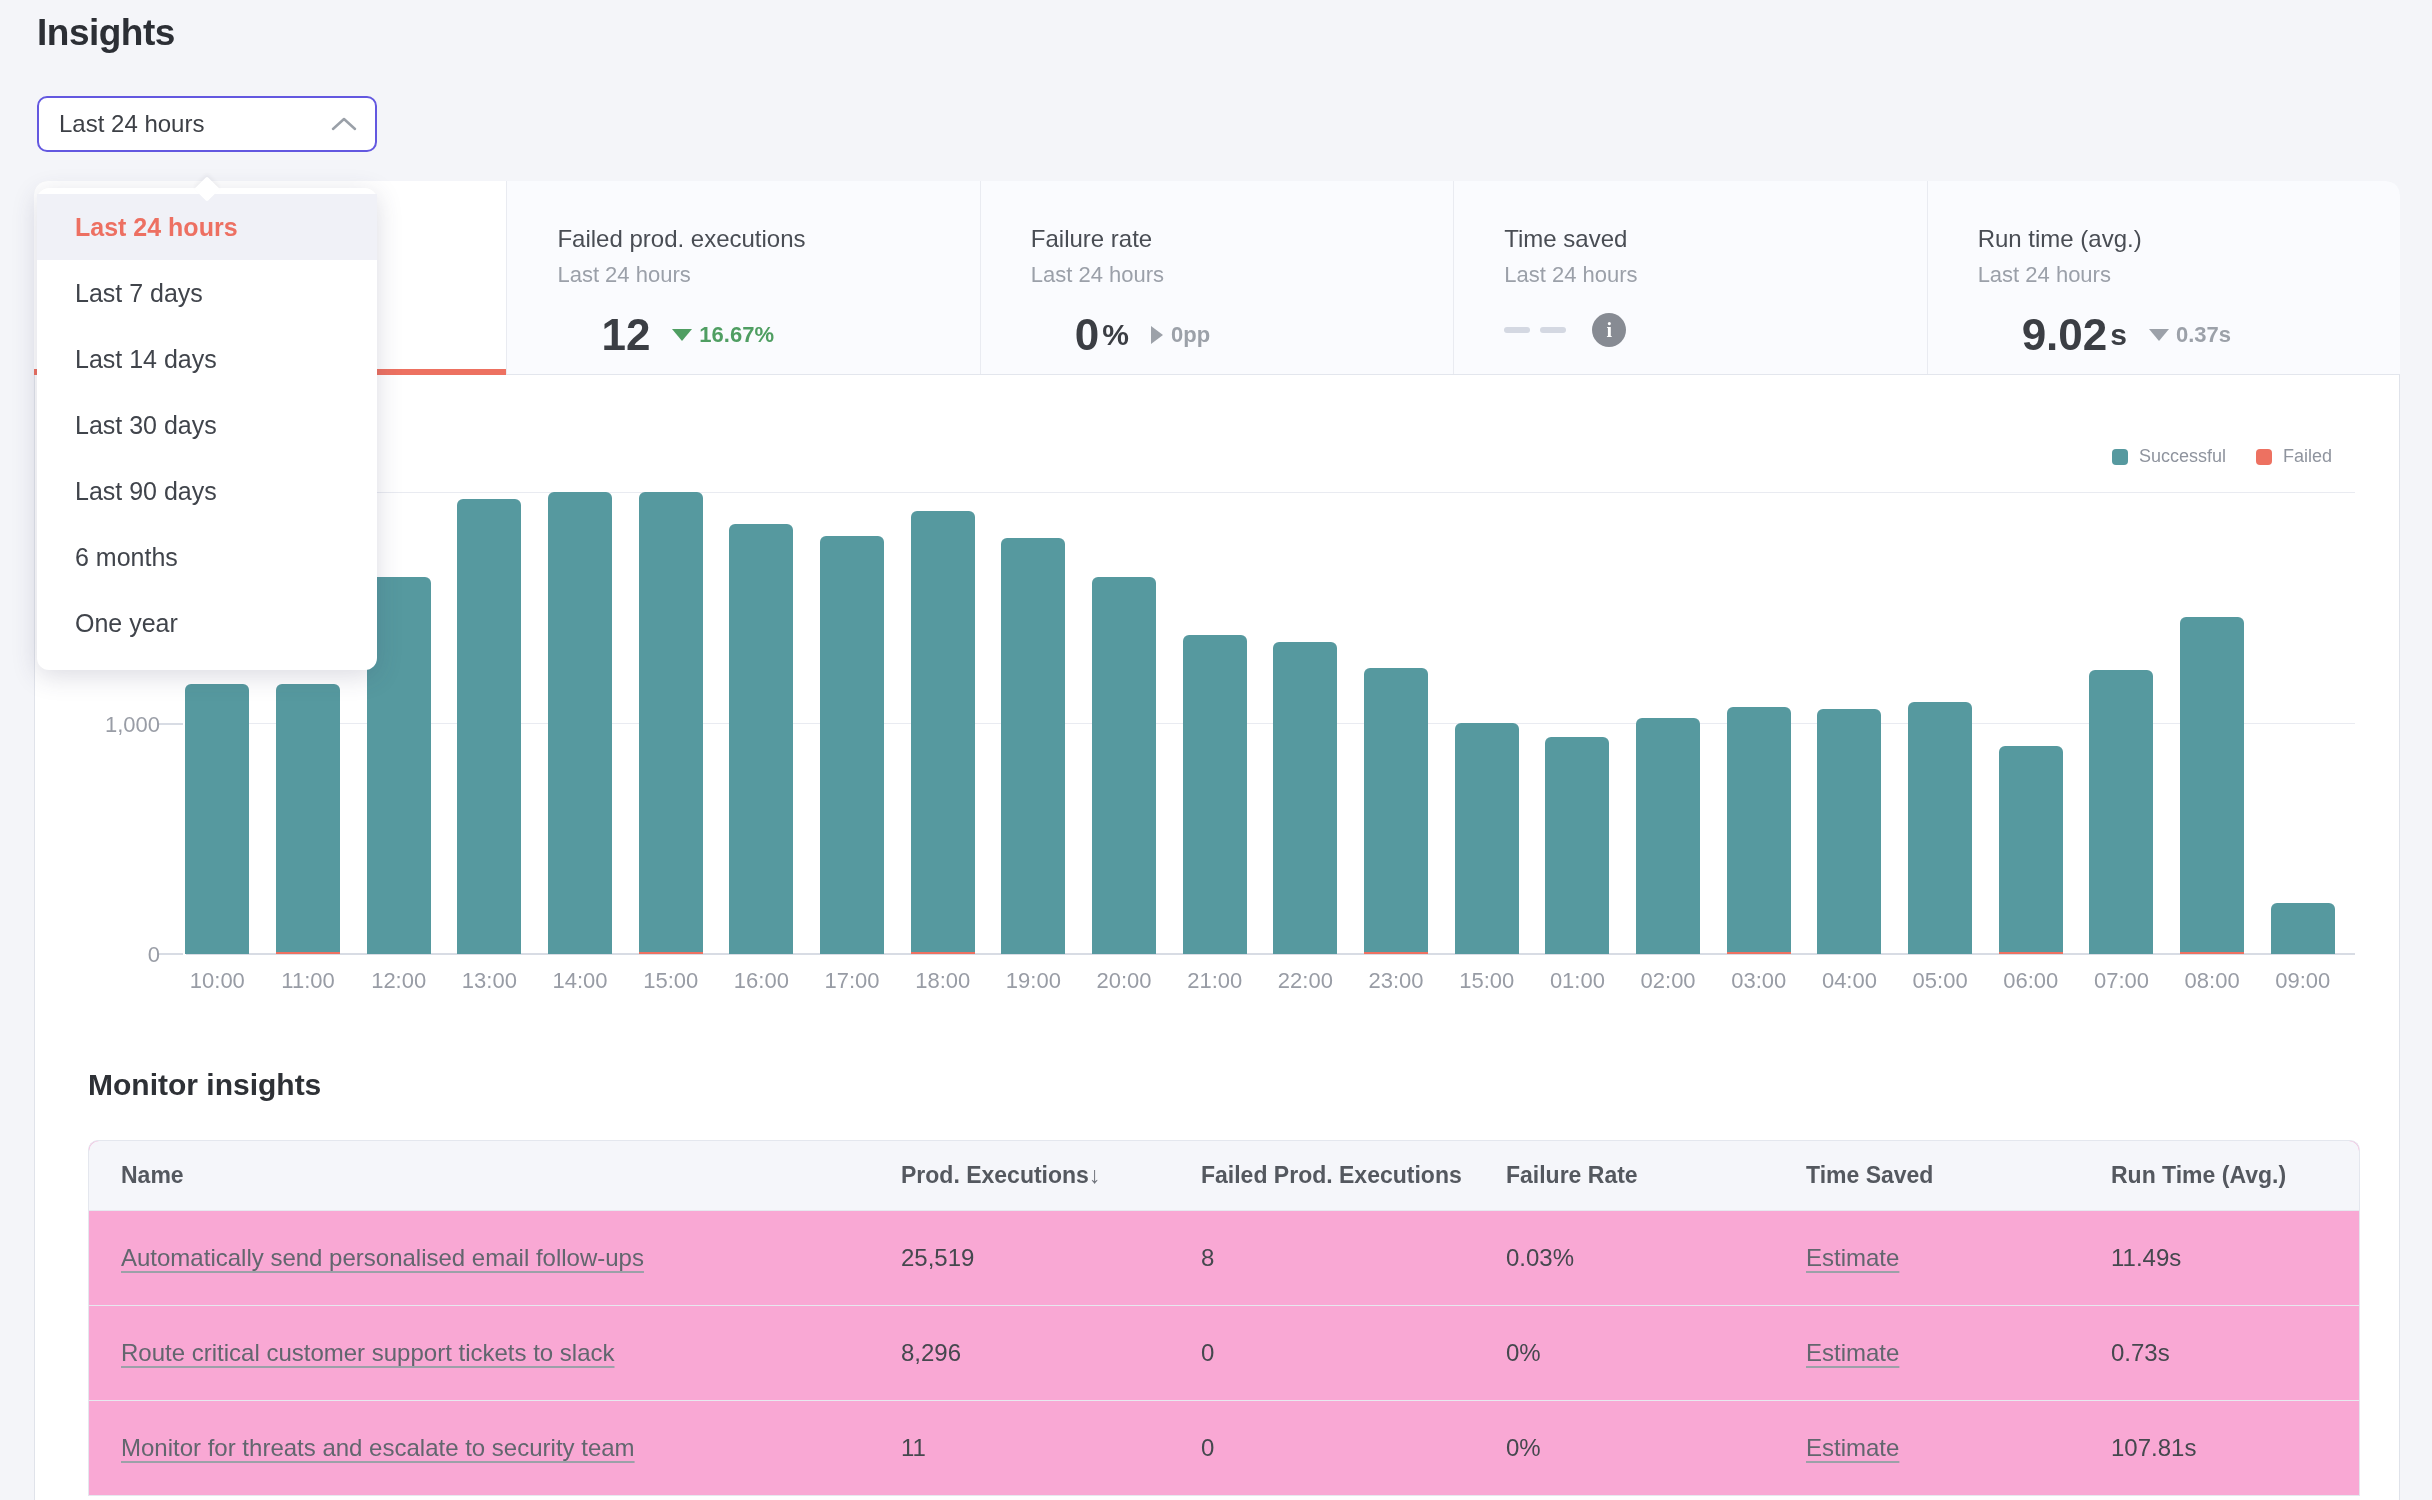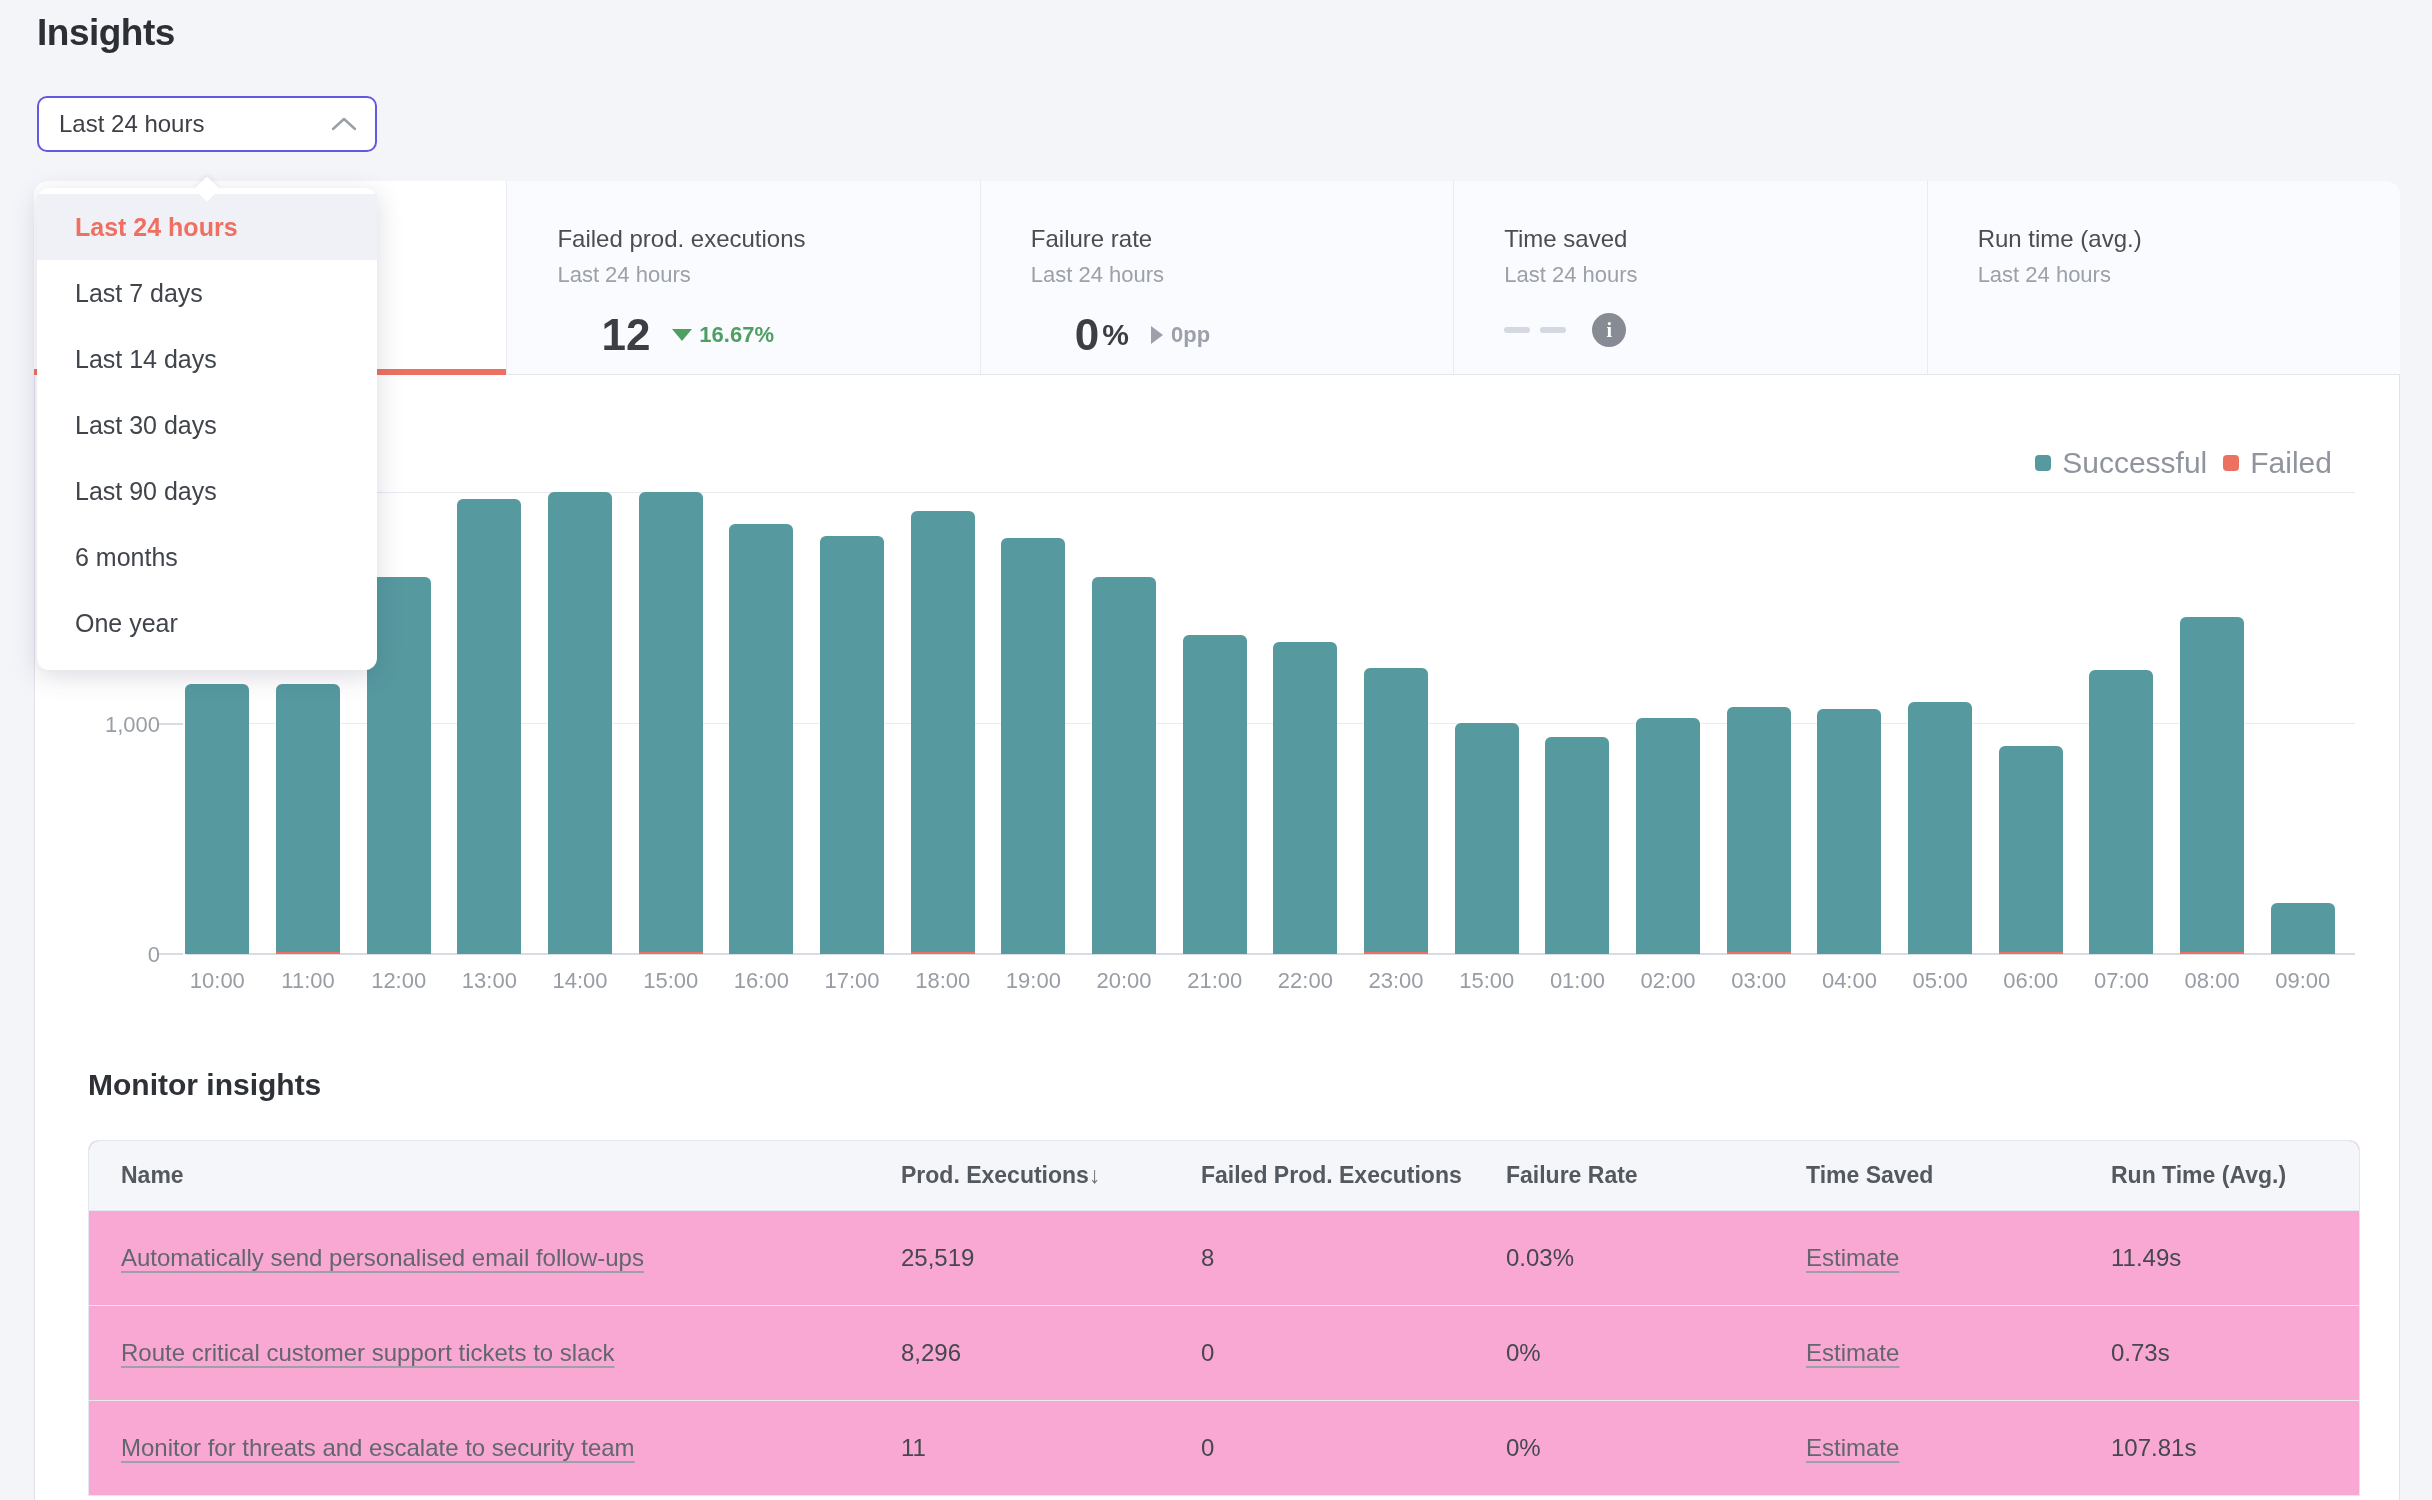--- a/index.html
+++ b/index.html
@@ -63,22 +63,22 @@
     position:absolute; left:172px; top:492px; width:2176px; height:462px;
     display:flex; align-items:flex-end;
   }
   .bar-slot { flex:1; height:100%; display:flex; flex-direction:column; justify-content:flex-end; align-items:center; }
   .bar-succ { width:64px; background:#56999f; border-radius:6px 6px 0 0; }
   .bar-fail { width:64px; background:#ed7161; }
   .xlabels { position:absolute; left:172px; top:968px; width:2176px; display:flex; }
   .xlabel { flex:1; text-align:center; font-size:22px; color:#989ca5; }
   .legend {
     position:absolute; top:446px; left:1900px; width:432px;
-    display:flex; justify-content:flex-end; align-items:center; gap:16px;
-    font-size:30px; color:#8f949e;
+    display:flex; justify-content:flex-end; align-items:center; gap:30px;
+    font-size:18px; color:#8f949e;
   }
   .legend-item { display:flex; align-items:center; gap:11px; }
   .legend-swatch { width:16px; height:16px; border-radius:4px; }
   
   .select {
     position:absolute; left:37px; top:96px; width:340px; height:56px;
     background:#ffffff; border:2px solid #6358e0; border-radius:10px;
     display:flex; align-items:center; padding:0 18px 0 20px; z-index:20;
   }
   .select-text { font-size:24px; color:#3d4046; flex:1; }
@@ -155,20 +155,25 @@
         <div class="dashes">
           <span class="dash"></span>
           <span class="dash"></span>
         </div>
         <div class="info-icon">i</div>
       </div>
     </div>
     <div class="card">
       <div class="card-title">Run time (avg.)</div>
       <div class="card-sub">Last 24 hours</div>
+      <div class="card-valuerow">
+        <span class="card-value">9.02</span>
+        <span class="card-suffix">s</span>
+        <span class="card-delta delta-gray"><span class="tri-down"></span>0.37s</span>
+      </div>
     </div>
   </div>
 
 <div>
   <div class="gridline" style="top:492px"></div>
   <div class="gridline" style="top:723px"></div>
   <div class="axisline" style="top:953px"></div>
   <div class="ytick" style="top:492px"></div>
   <div class="ytick" style="top:723px"></div>
   <div class="ytick" style="top:953px"></div>

